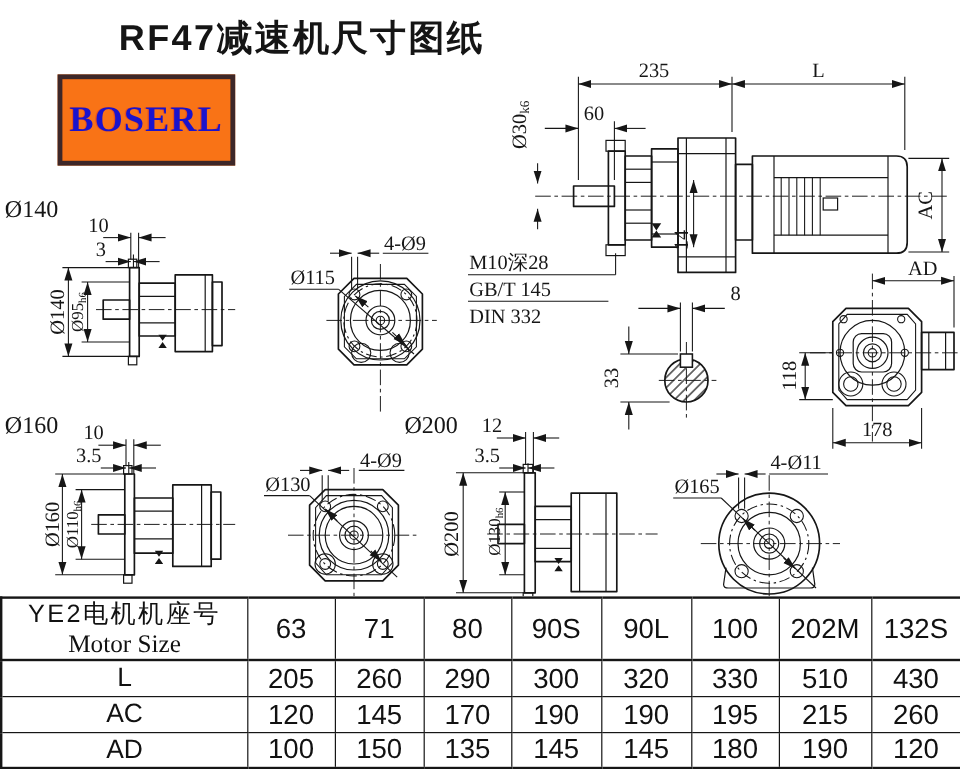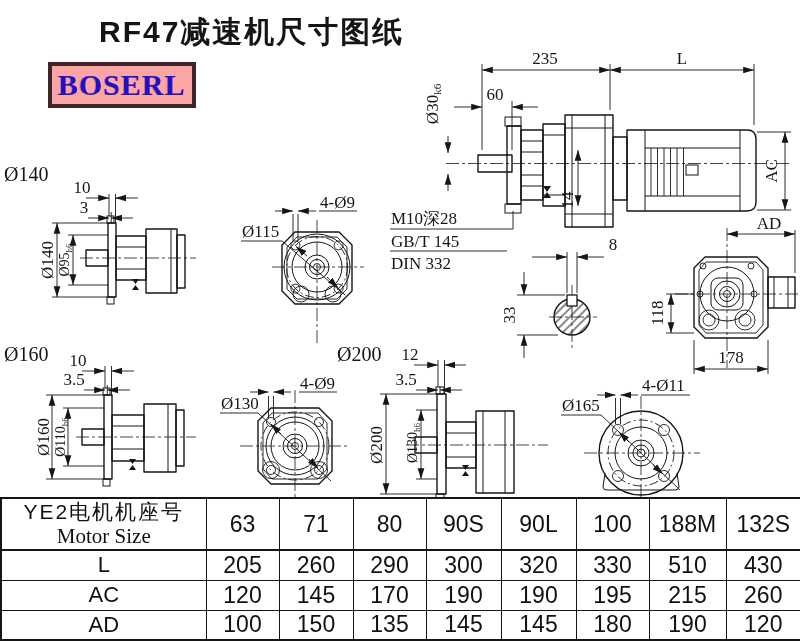--- a/index.html
+++ b/index.html
@@ -1,21 +1,21 @@
 <!DOCTYPE html>
 <html><head>
 <meta charset="utf-8">
 <style>
   html,body{margin:0;padding:0;}
   body{width:800px;height:641px;position:relative;background:#ffffff;overflow:hidden;
        font-family:"Liberation Sans",sans-serif;}
   .page-title{position:absolute;left:55px;top:12px;font-size:30px;font-weight:bold;
        color:#151515;letter-spacing:2px;font-family:"Liberation Sans",sans-serif;margin-left:44px;}
-  .logo-box{position:absolute;left:48px;top:62px;border:4px solid #3d2728;background:#fca5a5;
-       padding:0 6px;height:38px;display:flex;align-items:center;}
+  .logo-box{position:absolute;left:48px;top:62px;border:4px solid #3d2728;background:#f97316;
+       padding:15px 6px;height:38px;display:flex;align-items:center;}
   .logo-text{font-family:"Liberation Serif",serif;font-weight:bold;font-size:30px;
        color:#1a13cd;letter-spacing:1px;text-shadow:-1px 0 0 rgba(210,40,40,.45);}
   svg.drawing{position:absolute;left:0;top:0;}
   
   .ln{stroke:#161616;stroke-width:1.4;fill:none;stroke-linejoin:round;}
   .md{stroke:#161616;stroke-width:1;fill:none;}
   .thin{stroke:#161616;stroke-width:0.9;fill:none;}
   .cl{stroke:#161616;stroke-width:0.8;fill:none;stroke-dasharray:13 3 3 3;}
   .bc{stroke:#161616;stroke-width:0.9;fill:none;stroke-dasharray:9 3 2 3;}
   .dim{font-family:"Liberation Serif",serif;fill:#161616;font-size:17px;}
@@ -402,21 +402,21 @@
       <td class="hdr-cell">
         <div class="hdr-cn">YE2电机机座号</div>
         <div class="hdr-en">Motor Size</div>
       </td>
     <td class="num">63</td>
         <td class="num">71</td>
         <td class="num">80</td>
         <td class="num">90S</td>
         <td class="num">90L</td>
         <td class="num">100</td>
-        <td class="num">188M</td>
+        <td class="num">202M</td>
         <td class="num">132S</td>
       </tr>
   </tbody>
   <tbody id="tbl-body">
       <tr style="height: 30px;">
         <td class="rowlab">L</td>
         <td class="num">205</td>
         <td class="num">260</td>
         <td class="num">290</td>
         <td class="num">300</td>

